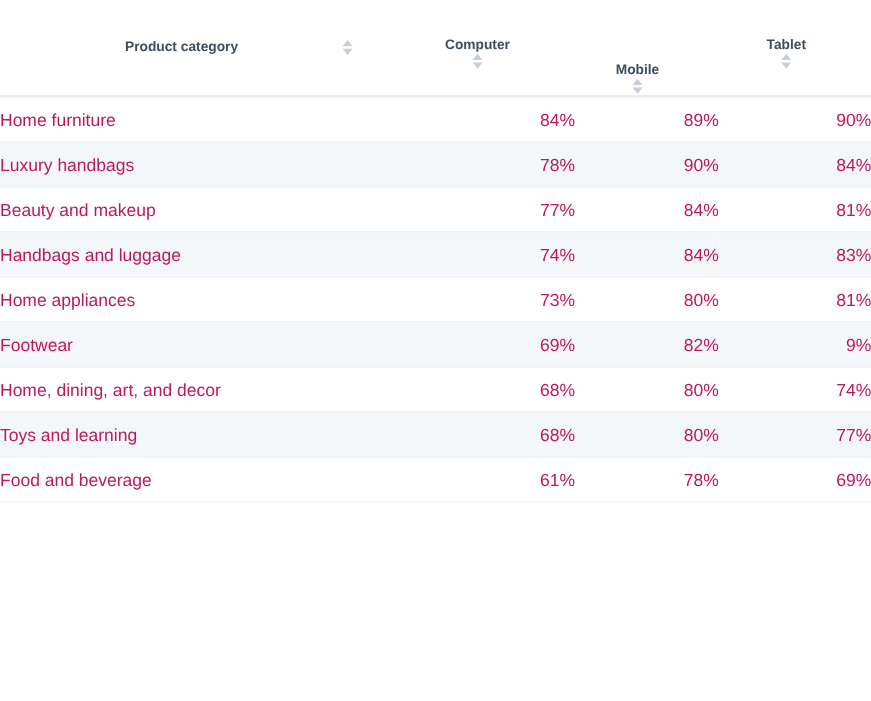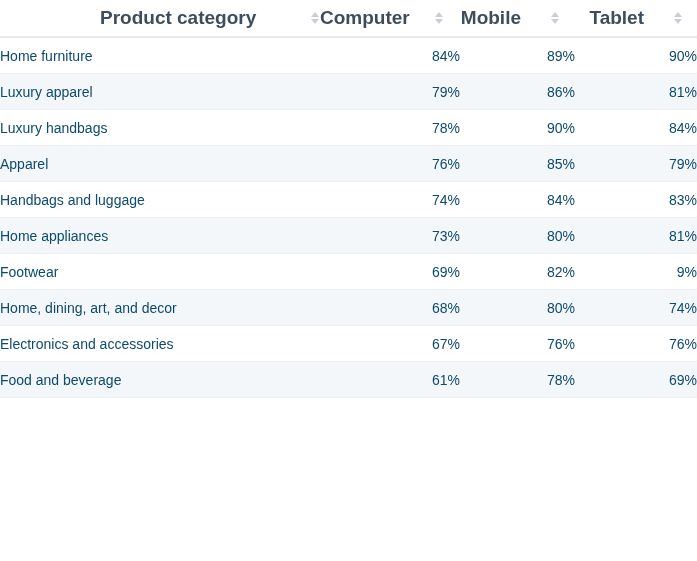--- a/index.html
+++ b/index.html
@@ -21,34 +21,35 @@
     table-layout: fixed;
   }
 
   
   .data-table thead th {
     height: 36px;
     padding: 0;
     border-bottom: 2px solid #e7eaee;
     background: #ffffff;
     vertical-align: middle;
-    font-size: 19px;
+    font-size: 11px;
     font-weight: bold;
     color: #3d4d5e;
     white-space: nowrap;
   }
 
   .th-inner {
     display: flex;
     align-items: center;
     height: 36px;
     box-sizing: border-box;
   }
   .th-inner.right-cell {
     justify-content: flex-end;
+    flex-direction: column;
   }
 
   .th-label {
     display: inline-block;
   }
 
   
   .sort-icon {
     display: inline-block;
     width: 9px;
@@ -78,21 +79,21 @@
   
   .gap-cat   { width: 84px; }
   .gap-num   { width: 30px; }
 
   
   .data-table tbody td {
     height: 35px;
     padding: 0;
     border-bottom: 1px solid #eceff3;
     font-size: 14px;
-    color: #0c4a6e;
+    color: #be185d;
     vertical-align: middle;
     white-space: nowrap;
   }
 
   .data-table tbody tr:nth-child(even) td {
     background: #f4f7fa;
   }
   .data-table tbody tr:nth-child(odd) td {
     background: #ffffff;
   }
@@ -109,21 +110,21 @@
   .col-comp   { width: 140px; }
   .col-mob    { width: 115px; }
   .col-tab    { width: 122px; text-align: right; }
 
   td.cell-comp { padding-right: 14px; }
   td.cell-mob  { padding-right: 13px; }
   td.cell-tab  { padding-right: 12px; }
 
   th.col-cat .th-inner  { padding-left: 100px; }
   th.col-comp .th-inner { padding-right: 16px; }
-  th.col-mob .th-inner  { padding-right: 15px; }
+  th.col-mob .th-inner  { padding-right: 15px; margin-top: 40px; }
   th.col-tab .th-inner  { padding-right: 14px; }
 </style>
 </head>
 <body>
 
 <table class="data-table">
   <thead>
     <tr>
       <th class="col-cat">
         <div class="th-inner">
@@ -156,36 +157,30 @@
     </tr>
   </thead>
   <tbody id="table-body">
       <tr>
         <td class="cell-cat col-cat">Home furniture</td>
         <td class="cell-num cell-comp col-comp">84%</td>
         <td class="cell-num cell-mob col-mob">89%</td>
         <td class="cell-num cell-tab col-tab">90%</td>
       </tr>
       <tr>
-        <td class="cell-cat col-cat">Luxury apparel</td>
-        <td class="cell-num cell-comp col-comp">79%</td>
-        <td class="cell-num cell-mob col-mob">86%</td>
-        <td class="cell-num cell-tab col-tab">81%</td>
-      </tr>
-      <tr>
         <td class="cell-cat col-cat">Luxury handbags</td>
         <td class="cell-num cell-comp col-comp">78%</td>
         <td class="cell-num cell-mob col-mob">90%</td>
         <td class="cell-num cell-tab col-tab">84%</td>
       </tr>
       <tr>
-        <td class="cell-cat col-cat">Apparel</td>
-        <td class="cell-num cell-comp col-comp">76%</td>
-        <td class="cell-num cell-mob col-mob">85%</td>
-        <td class="cell-num cell-tab col-tab">79%</td>
+        <td class="cell-cat col-cat">Beauty and makeup</td>
+        <td class="cell-num cell-comp col-comp">77%</td>
+        <td class="cell-num cell-mob col-mob">84%</td>
+        <td class="cell-num cell-tab col-tab">81%</td>
       </tr>
       <tr>
         <td class="cell-cat col-cat">Handbags and luggage</td>
         <td class="cell-num cell-comp col-comp">74%</td>
         <td class="cell-num cell-mob col-mob">84%</td>
         <td class="cell-num cell-tab col-tab">83%</td>
       </tr>
       <tr>
         <td class="cell-cat col-cat">Home appliances</td>
         <td class="cell-num cell-comp col-comp">73%</td>
@@ -198,24 +193,24 @@
         <td class="cell-num cell-mob col-mob">82%</td>
         <td class="cell-num cell-tab col-tab">9%</td>
       </tr>
       <tr>
         <td class="cell-cat col-cat">Home, dining, art, and decor</td>
         <td class="cell-num cell-comp col-comp">68%</td>
         <td class="cell-num cell-mob col-mob">80%</td>
         <td class="cell-num cell-tab col-tab">74%</td>
       </tr>
       <tr>
-        <td class="cell-cat col-cat">Electronics and accessories</td>
-        <td class="cell-num cell-comp col-comp">67%</td>
-        <td class="cell-num cell-mob col-mob">76%</td>
-        <td class="cell-num cell-tab col-tab">76%</td>
+        <td class="cell-cat col-cat">Toys and learning</td>
+        <td class="cell-num cell-comp col-comp">68%</td>
+        <td class="cell-num cell-mob col-mob">80%</td>
+        <td class="cell-num cell-tab col-tab">77%</td>
       </tr>
       <tr>
         <td class="cell-cat col-cat">Food and beverage</td>
         <td class="cell-num cell-comp col-comp">61%</td>
         <td class="cell-num cell-mob col-mob">78%</td>
         <td class="cell-num cell-tab col-tab">69%</td>
       </tr>
     </tbody>
 </table>
 

